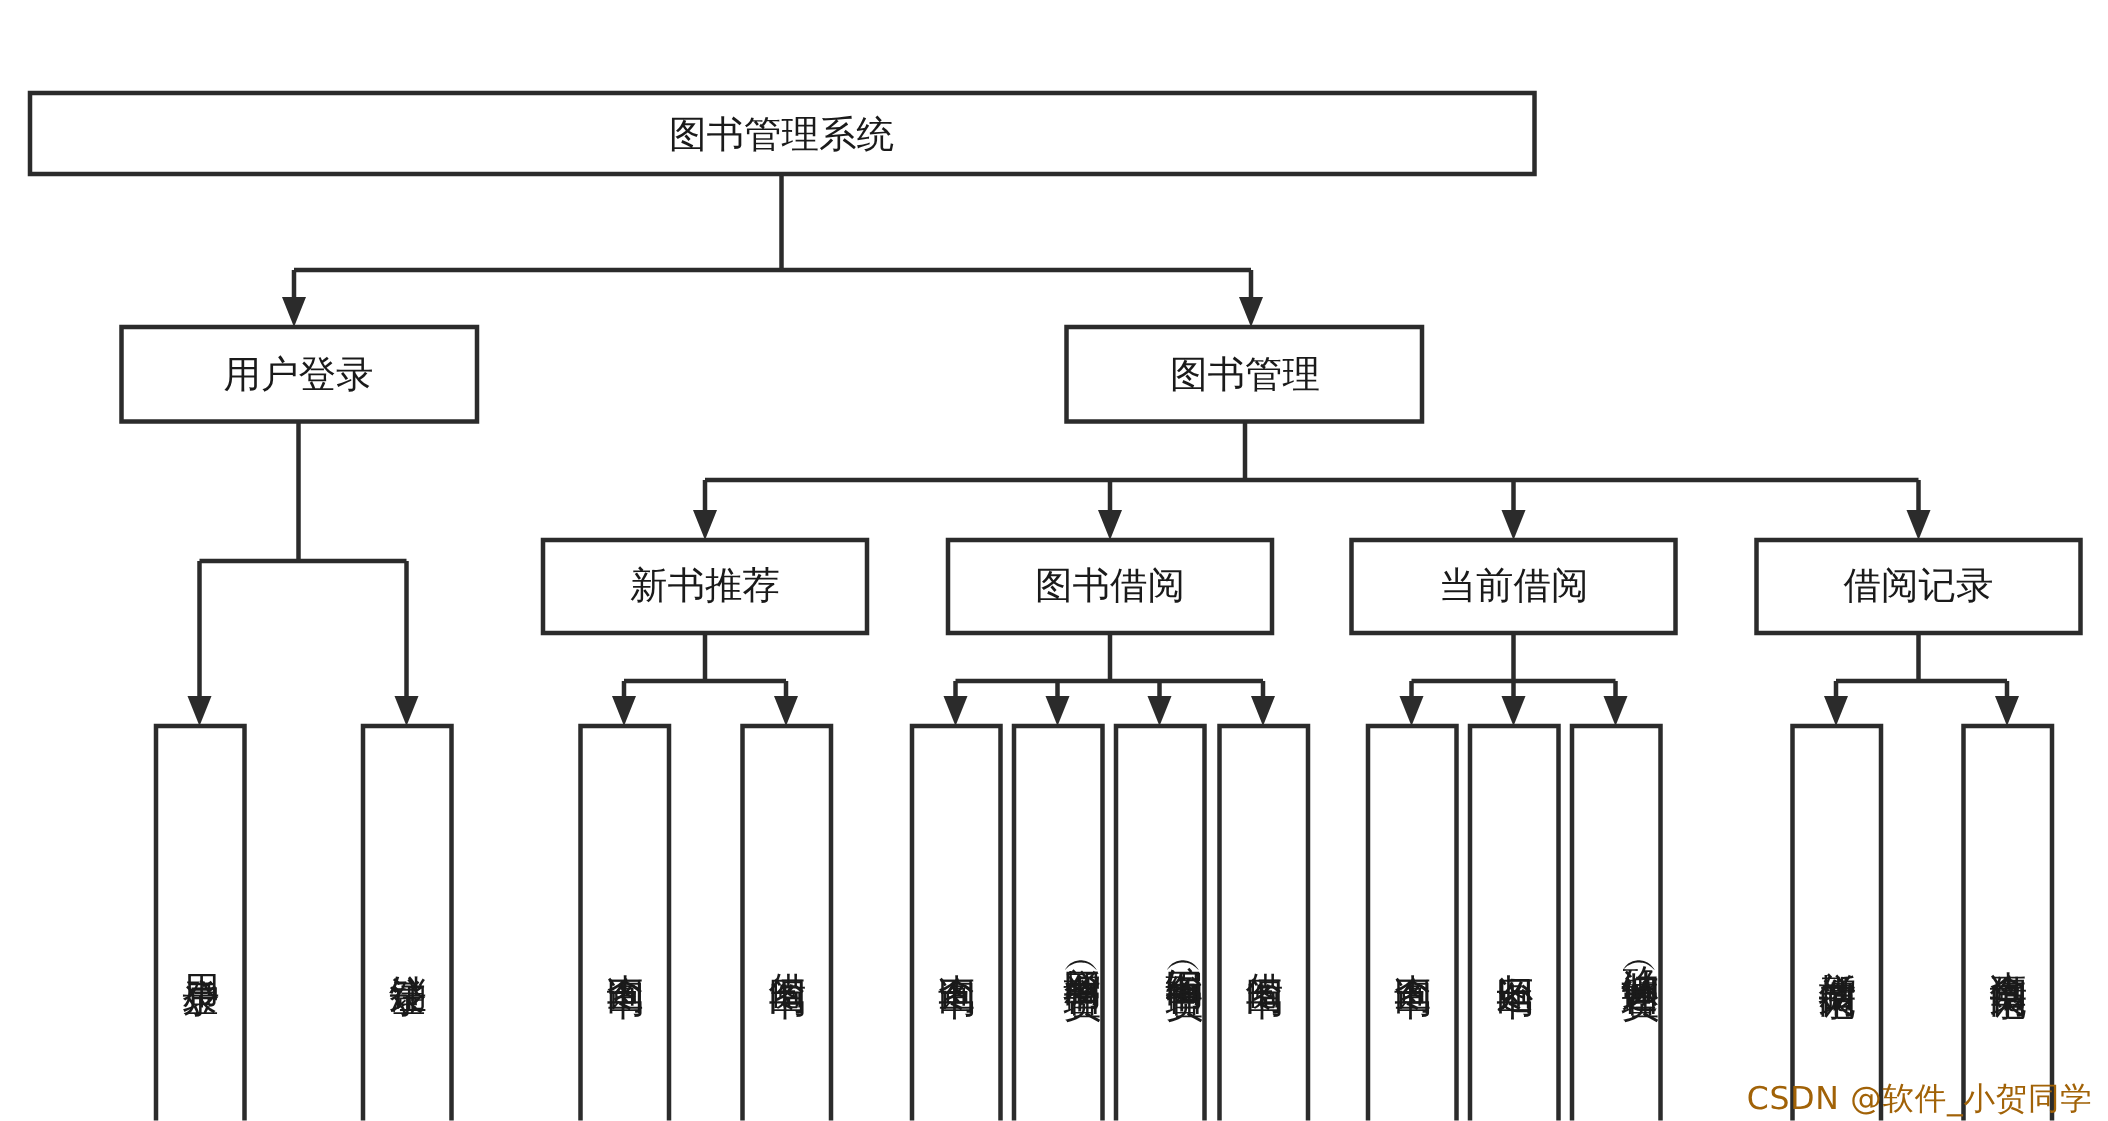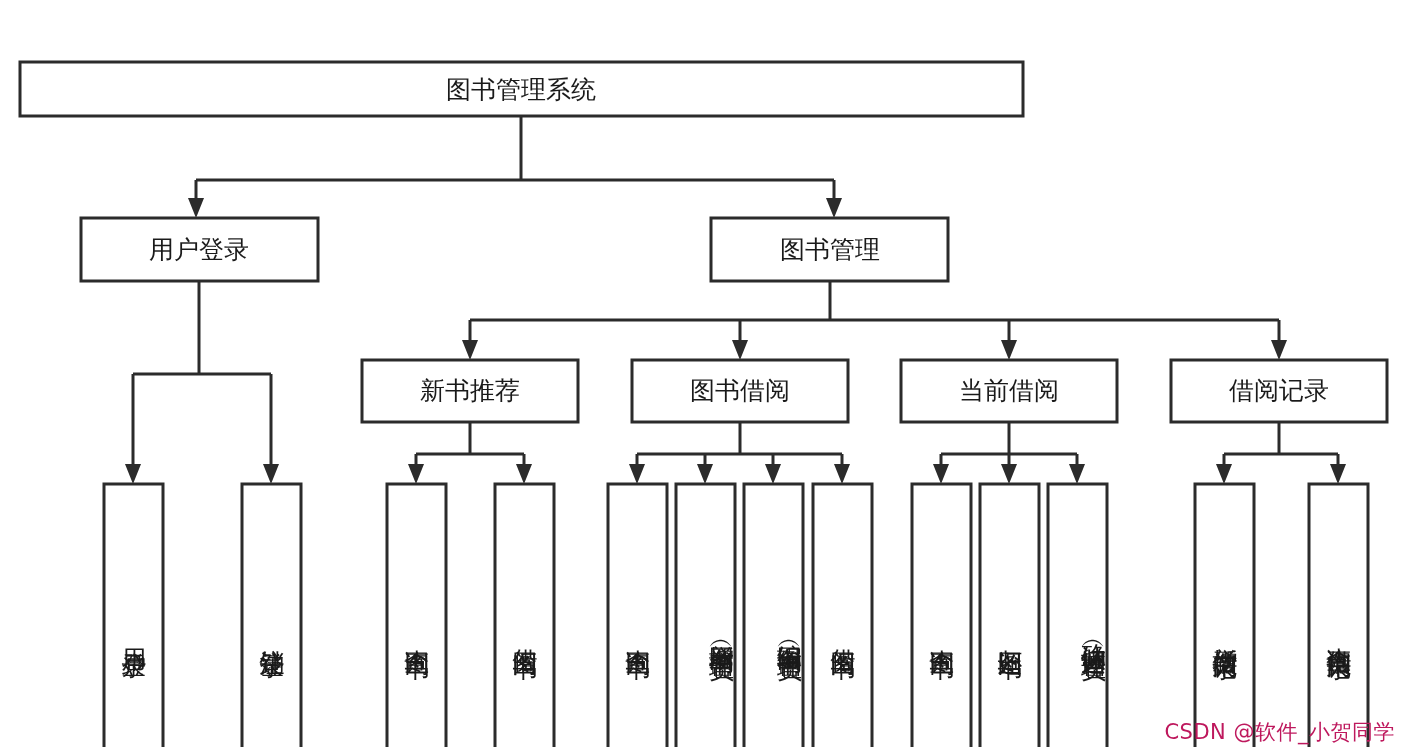--- a/index.html
+++ b/index.html
@@ -62,21 +62,21 @@
     text-align: center;
     white-space: nowrap;
     pointer-events: none;
   }
   .watermark {
     position: absolute;
     right: 10px;
     bottom: 4px;
     font-family: "DejaVu Sans", "Liberation Sans", sans-serif;
     font-size: 21px;
-    color: #be185d;
+    color: #a16207;
     letter-spacing: 0.5px;
     white-space: nowrap;
   }
 </style>
 </head>
 <body>
 
 <div id="diagram-root">
 
   <svg class="flow" viewBox="0 0 1405 747" xmlns="http://www.w3.org/2000/svg">

